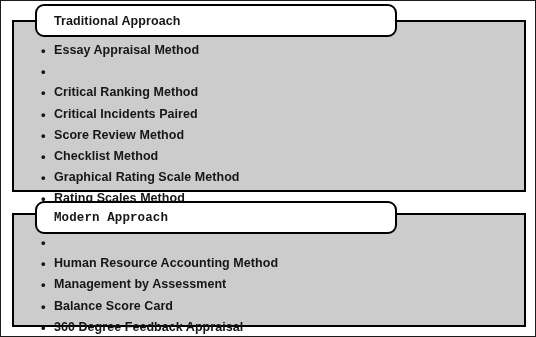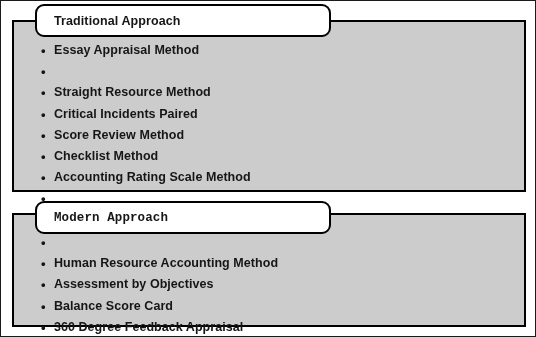--- a/index.html
+++ b/index.html
@@ -33,21 +33,21 @@
     left: 11px;
     width: 514px;
     background: #cccccc;
     border: 2px solid #000000;
     box-sizing: border-box;
   }
 
   .section-tab {
     position: absolute;
     left: 34px;
-    width: 296px;
+    width: 362px;
     height: 33px;
     background: #ffffff;
     border: 2px solid #000000;
     border-radius: 9px;
     box-sizing: border-box;
     z-index: 4;
   }
 
   .section-tab-label {
     position: absolute;
@@ -121,40 +121,41 @@
     <ul class="bullet-list">
       <li class="bullet-item">
         <span class="bullet-dot">•</span>
         <span>Essay Appraisal Method</span>
       </li>
       <li class="bullet-item">
         <span class="bullet-dot">•</span>
       </li>
       <li class="bullet-item">
         <span class="bullet-dot">•</span>
-        <span>Straight Resource Method</span>
+        <span>Critical Ranking Method</span>
       </li>
       <li class="bullet-item">
         <span class="bullet-dot">•</span>
         <span>Critical Incidents Paired</span>
       </li>
       <li class="bullet-item">
         <span class="bullet-dot">•</span>
         <span>Score Review Method</span>
       </li>
       <li class="bullet-item">
         <span class="bullet-dot">•</span>
         <span>Checklist Method</span>
       </li>
       <li class="bullet-item">
         <span class="bullet-dot">•</span>
-        <span>Accounting Rating Scale Method</span>
+        <span>Graphical Rating Scale Method</span>
       </li>
       <li class="bullet-item">
         <span class="bullet-dot">•</span>
+        <span>Rating Scales Method</span>
       </li>
     </ul>
   </div>
 
   <div class="section" id="section-modern">
 
     <div class="section-body"></div>
 
     <div class="section-tab">
       <span class="section-tab-label">Modern Approach</span>
@@ -163,21 +164,21 @@
     <ul class="bullet-list">
       <li class="bullet-item">
         <span class="bullet-dot">•</span>
       </li>
       <li class="bullet-item">
         <span class="bullet-dot">•</span>
         <span>Human Resource Accounting Method</span>
       </li>
       <li class="bullet-item">
         <span class="bullet-dot">•</span>
-        <span>Assessment by Objectives</span>
+        <span>Management by Assessment</span>
       </li>
       <li class="bullet-item">
         <span class="bullet-dot">•</span>
         <span>Balance Score Card</span>
       </li>
       <li class="bullet-item">
         <span class="bullet-dot">•</span>
         <span>360 Degree Feedback Appraisal</span>
       </li>
     </ul>

